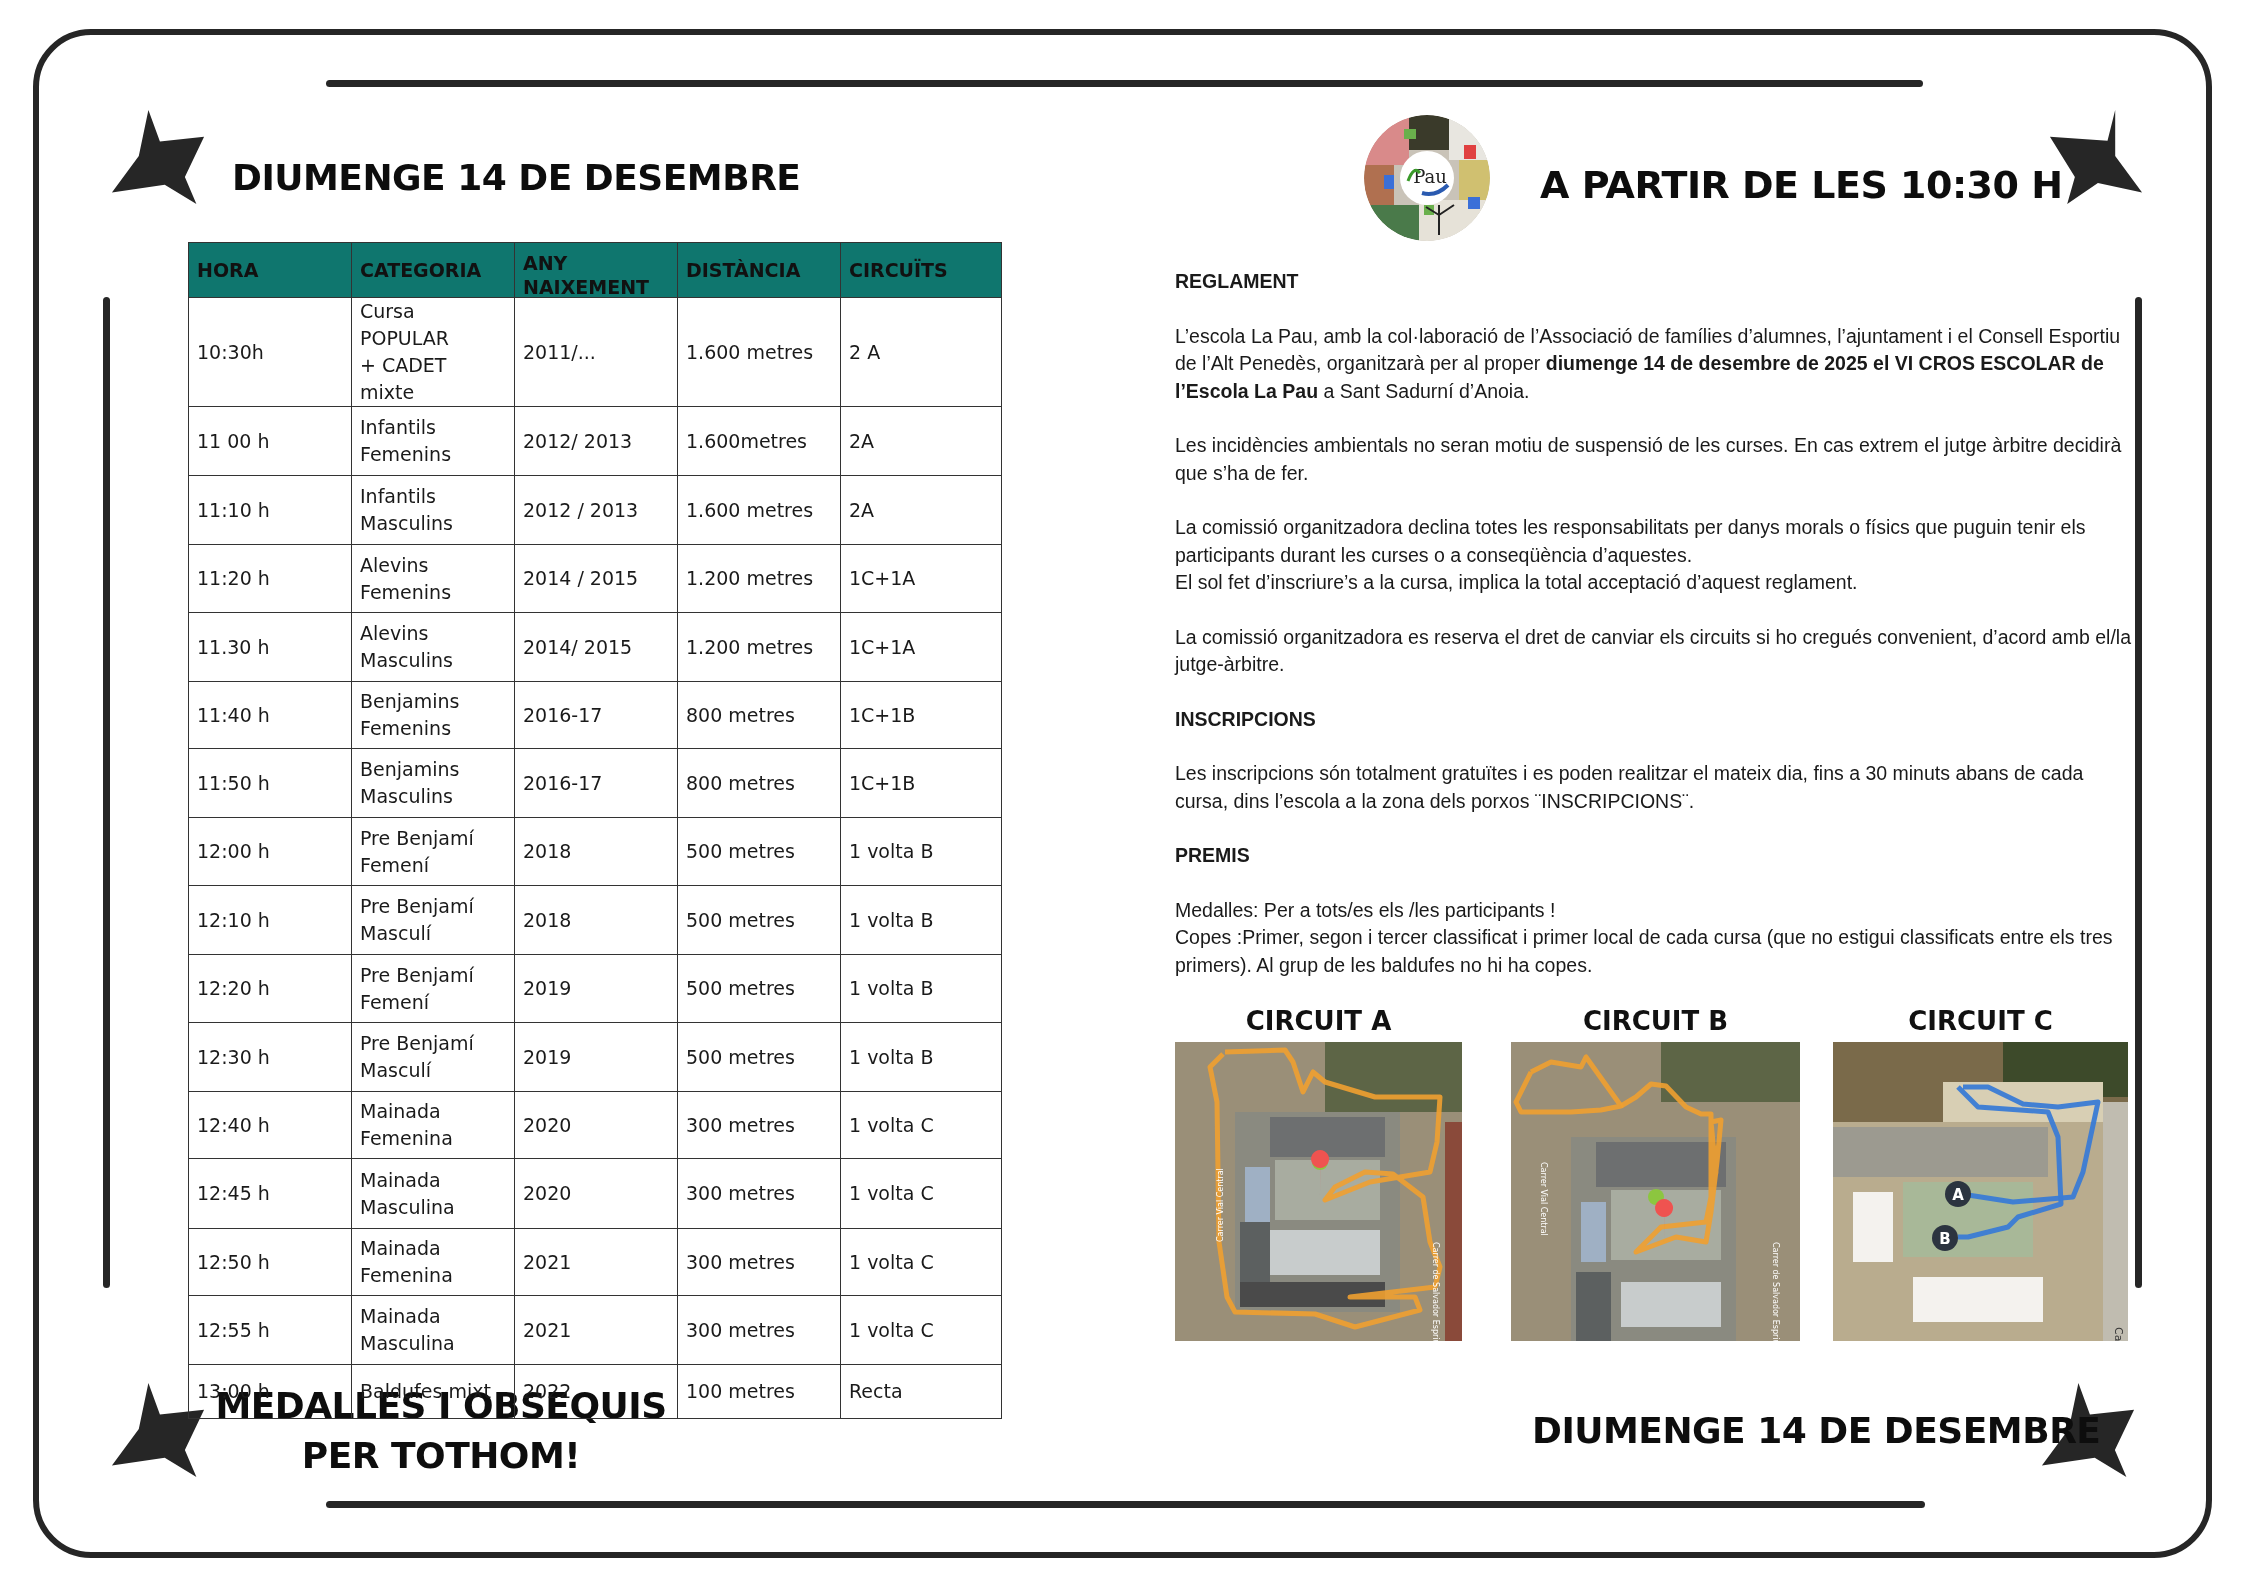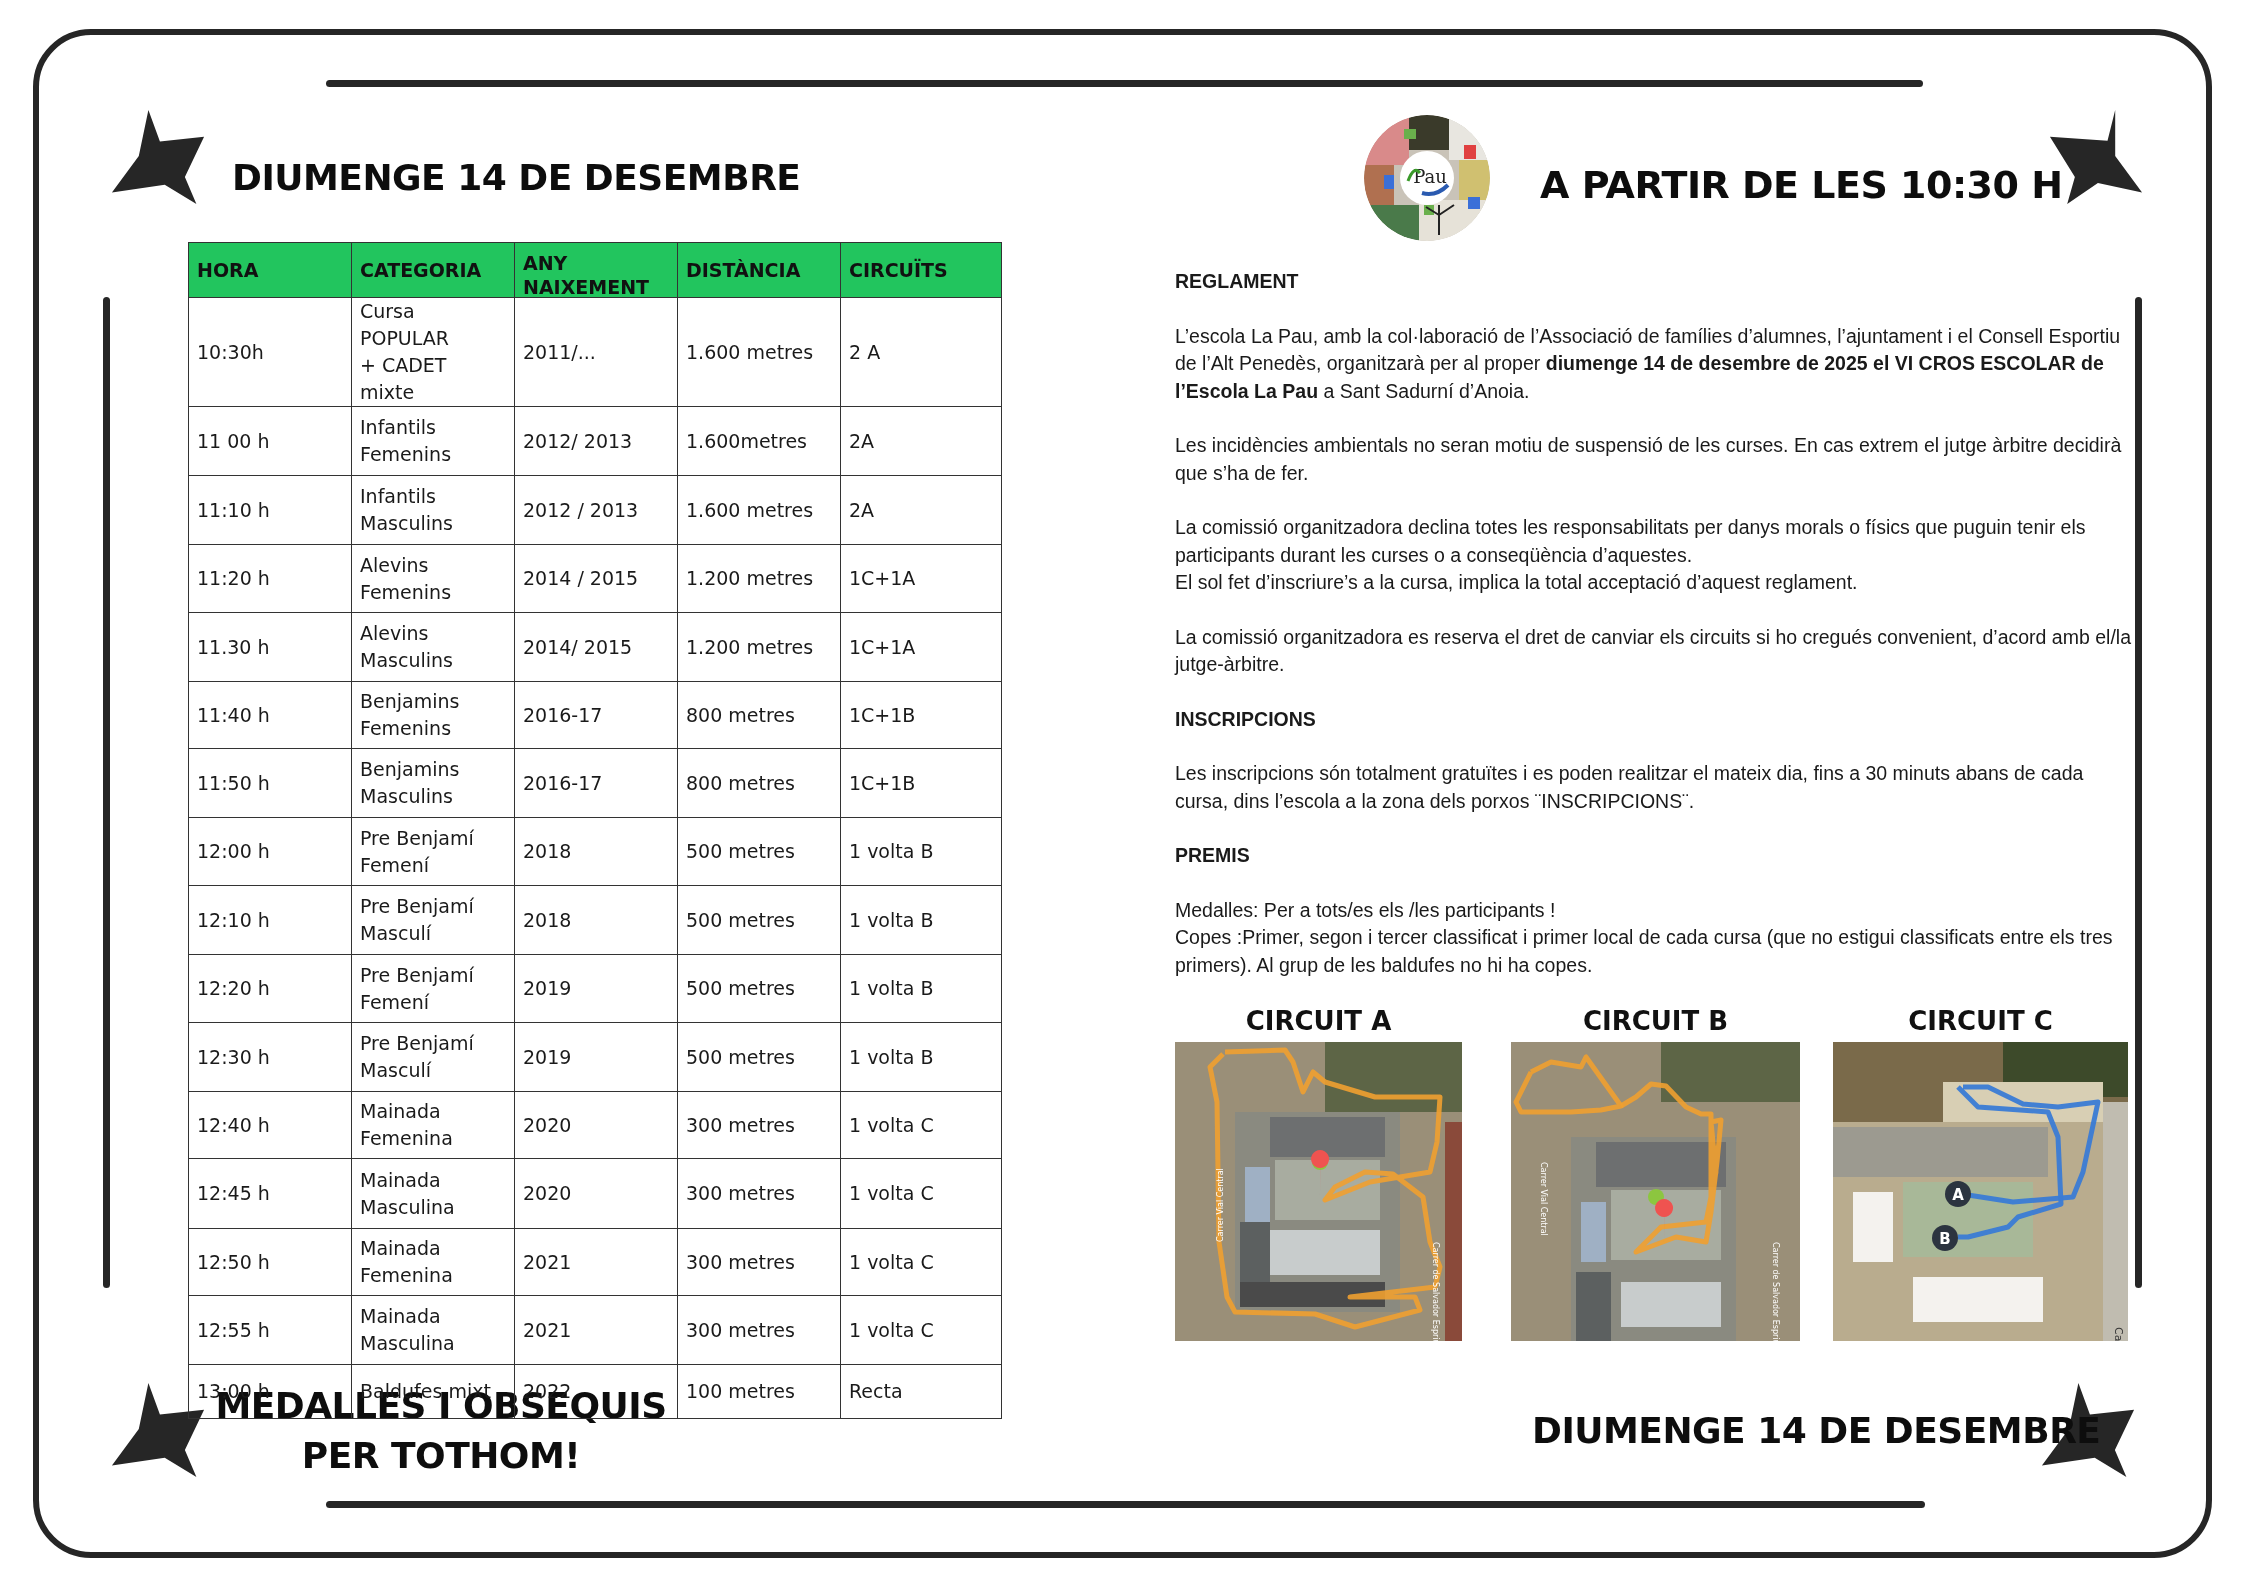--- a/index.html
+++ b/index.html
@@ -13,21 +13,21 @@
   .star { width: 96px; height: 96px; }
   .big-title { font-family: "DejaVu Sans", sans-serif; font-weight: bold; font-size: 36px;
                letter-spacing: -0.5px; color: #0d0d0d; white-space: nowrap; line-height: 1; }
   .medal-title { text-align: center; line-height: 50px; }
 
   
   table.sched { position: absolute; left: 188px; top: 242px; border-collapse: collapse;
                 font-family: "DejaVu Sans", sans-serif; font-size: 19px; color: #1a1a1a; }
   table.sched th, table.sched td { border: 1.5px solid #333; padding: 0 8px; text-align: left;
                 vertical-align: middle; box-sizing: border-box; }
-  table.sched th { background: #22c55e; font-weight: bold; font-size: 19px; height: 54px;
+  table.sched th { background: #0f766e; font-weight: bold; font-size: 19px; height: 54px;
                    line-height: 24px; overflow: hidden; color: #111; }
   table.sched th.clip { vertical-align: top; padding-top: 8px; }
   table.sched th.clip span { display: block; height: 46px; overflow: hidden; }
   table.sched td { line-height: 27px; }
   table.sched td.cat { font-size: 19px; }
   table.sched col.c1 { width: 163px; } table.sched col.c2 { width: 163px; }
   table.sched col.c3 { width: 163px; } table.sched col.c4 { width: 163px; }
   table.sched col.c5 { width: 161px; }
   .cat-small { font-size: 18px; line-height: 23px; }
 

